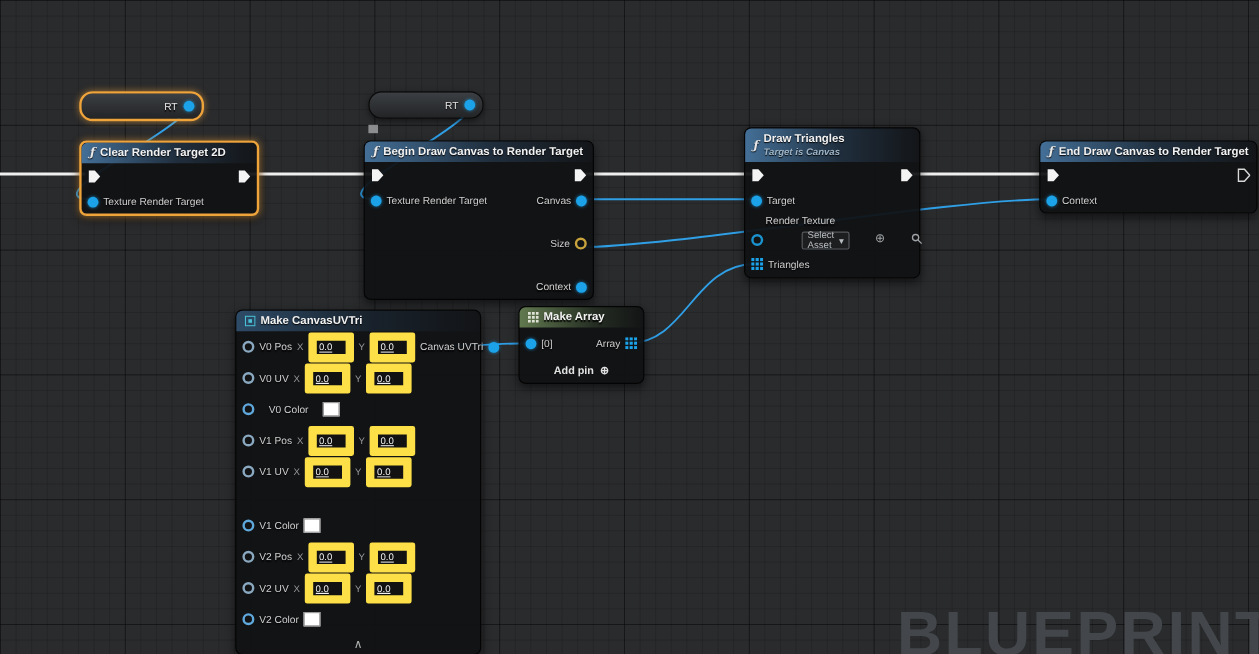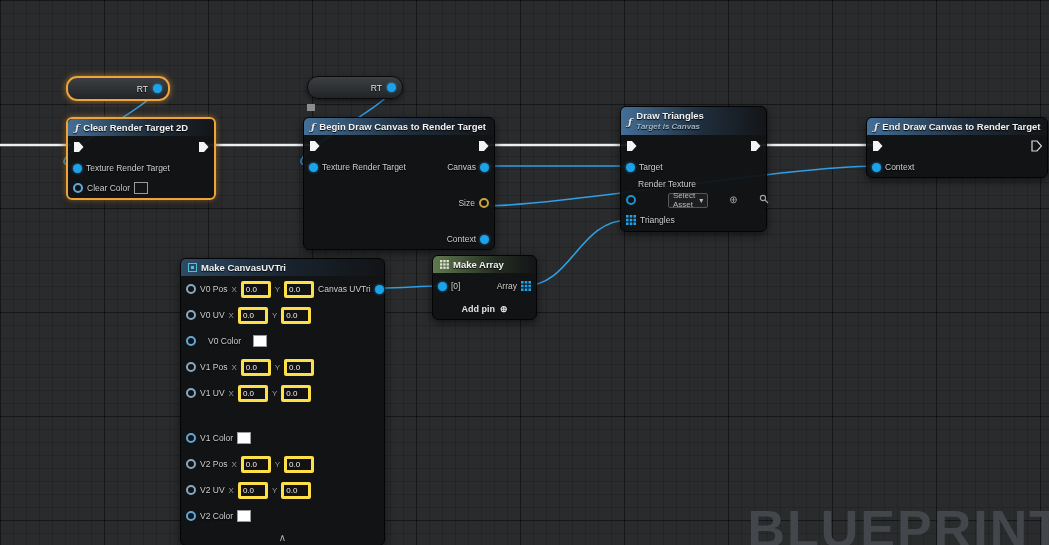--- a/index.html
+++ b/index.html
@@ -59,22 +59,22 @@
   .pin{display:inline-block;width:9px;height:9px;border-radius:50%;flex:0 0 auto;}
   .pin.filled.obj{background:#1ba2e8;box-shadow:0 0 3px rgba(27,162,232,.8);}
   .pin.hollow{width:6px;height:6px;background:transparent;}
   .pin.hollow.obj{border:2px solid #1b93cf;}
   .pin.hollow.struct{border:2px solid #8aa9c0;}
   .pin.hollow.color{border:2px solid #5fa8dc;}
   .pin.hollow.vec{border:2px solid #c9a33c;}
   .execpin{display:inline-flex;flex:0 0 auto;}
 
   .numbox{
-    width:20px;height:11px;background:#121212;border:3px solid #fde047;border-radius:2px;
-    color:#f2f2f2;font-size:8px;padding:0 2px;font-family:"Liberation Sans",sans-serif;
+    width:20px;height:11px;background:#121212;border:7px solid #fde047;border-radius:2px;
+    color:#f2f2f2;font-size:8px;padding:0 2px;font-family:"Liberation Sans",sans-serif;text-decoration:underline;
   }
   .axis{color:#9a9a9a;font-size:8px;}
   .swatch{display:inline-block;width:12px;height:10px;border:1px solid #9a9a9a;flex:0 0 auto;}
   .swatch.white{background:#ffffff;}
   .swatch.dark{background:#141414;}
 
   .varnode{
     position:absolute;z-index:2;height:21px;border-radius:11px;
     background:linear-gradient(#3c3f43,#222426);
     border:1px solid #0a0a0a;display:flex;align-items:center;justify-content:flex-end;
@@ -139,25 +139,20 @@
         </span>
       <span class="execpin">
           <svg width="11" height="12">
             <path d="M1,1 L6,1 L10.5,6 L6,11 L1,11 Z" fill="#f4f4f4"></path>
           </svg>
         </span>
     </div>
     <div class="row">
       <span class="pin filled obj"></span>
       <span class="plabel">Texture Render Target</span>
-    </div>
-    <div class="row">
-      <span class="pin hollow color"></span>
-      <span class="plabel">Clear Color</span>
-      <span class="swatch dark"></span>
     </div>
   </div>
 
   <div class="node" style="left:303px;top:117px;width:190px;">
     <div class="hdr hdr-fn">
       <span class="fx">ƒ</span>
       <span>Begin Draw Canvas to Render Target</span>
     </div>
     <div class="row exec">
       <span class="execpin">
@@ -268,21 +263,21 @@
             <path d="M1,1 L6,1 L10.5,6 L6,11 L1,11 Z" fill="none" stroke="#d8d8d8" stroke-width="1.2"></path>
           </svg>
         </span>
     </div>
     <div class="row">
       <span class="pin filled obj"></span>
       <span class="plabel">Context</span>
     </div>
   </div>
 
-  <div class="node" style="left:180px;top:258px;width:203px;">
+  <div class="node" style="left:196px;top:258px;width:203px;">
     <div class="hdr hdr-struct">
       <span style="display:inline-flex;">
           <svg width="9" height="9">
             <rect x="0.5" y="0.5" width="8" height="8" fill="none" stroke="#49c2d8" stroke-width="1"></rect>
             <rect x="3" y="3" width="3" height="3" fill="#49c2d8"></rect>
           </svg>
         </span>
       <span>Make CanvasUVTri</span>
     </div>
     <div class="row dual" style="height:26px;">

